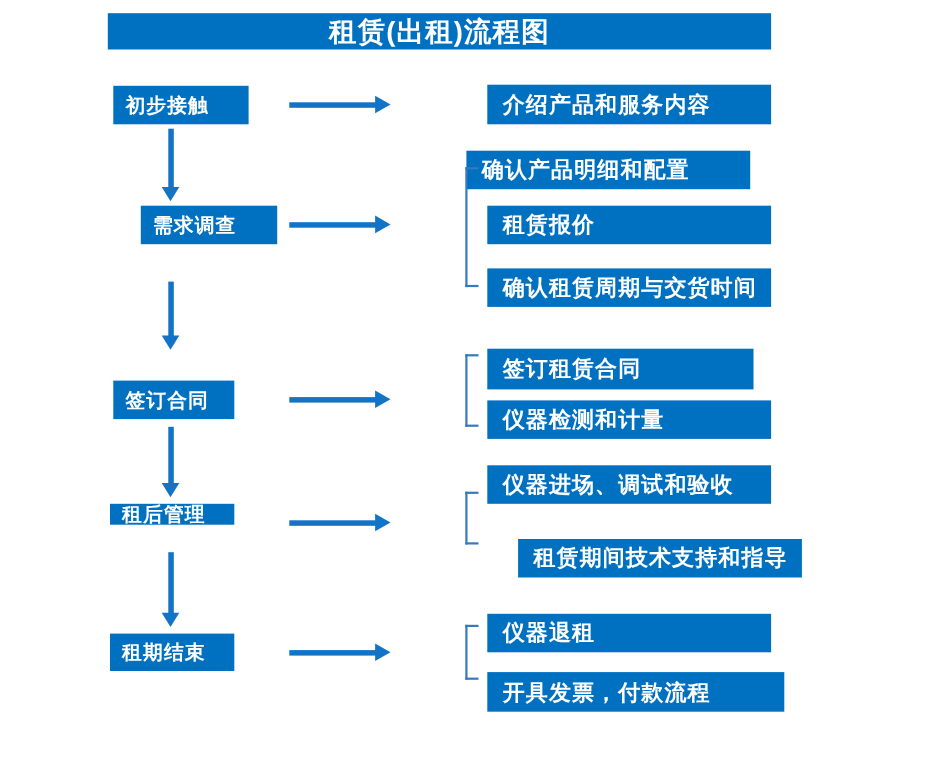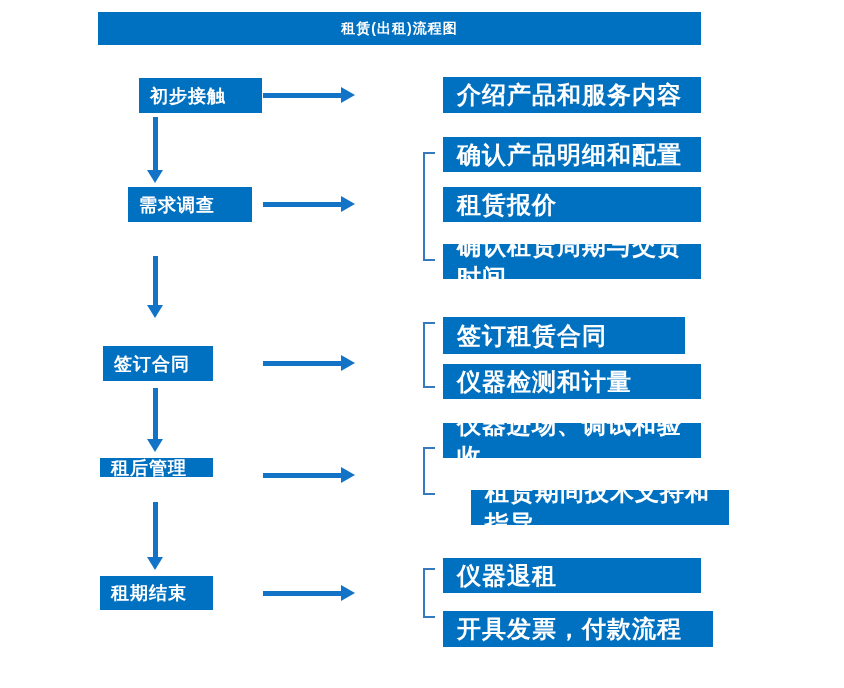--- a/index.html
+++ b/index.html
@@ -19,31 +19,31 @@
     position: absolute;
     background: #0070C0;
     color: #ffffff;
     font-weight: bold;
     display: flex;
     align-items: center;
     box-sizing: border-box;
   }
   .title-bar {
     justify-content: center;
-    font-size: 14px;
+    font-size: 25px;
     letter-spacing: 1px;
     text-align: center;
   }
   .left-box {
     font-size: 18px;
     padding-left: 11px;
     letter-spacing: 1px;
   }
   .right-box {
-    font-size: 24px;
+    font-size: 20px;
     padding-left: 14px;
     letter-spacing: 1px;
   }
   
   .harrow {
     position: absolute;
     width: 92px;
     height: 16px;
   }
   .harrow .shaft {
@@ -98,29 +98,29 @@
     background: transparent;
   }
 </style>
 </head>
 <body>
 
 <div id="canvas">
 
   <div class="node title-bar" style="left:98px; top:12px; width:603px; height:33px;">租赁(出租)流程图</div>
 
-  <div class="node left-box" style="left:103px; top:78px;  width:123px; height:35px;margin-left:36px;">初步接触</div>
+  <div class="node left-box" style="left:103px; top:78px;  width:123px; height:35px;">初步接触</div>
   <div class="node left-box" style="left:103px; top:187px; width:124px; height:35px;margin-left:25px;">需求调查</div>
   <div class="node left-box" style="left:103px; top:346px; width:110px; height:35px;">签订合同</div>
   <div class="node left-box" style="left:100px; top:458px; width:113px; height:19px;">租后管理</div>
   <div class="node left-box" style="left:100px; top:576px; width:113px; height:34px;">租期结束</div>
 
   <div class="node right-box" style="left:443px; top:77px;  width:258px; height:36px;">介绍产品和服务内容</div>
 
-  <div class="node right-box" style="left:443px; top:137px; width:258px; height:35px;">确认产品明细和配置</div>
+  <div class="node right-box" style="left:424px; top:137px; width:258px; height:35px;">确认产品明细和配置</div>
   <div class="node right-box" style="left:443px; top:187px; width:258px; height:35px;">租赁报价</div>
   <div class="node right-box" style="left:443px; top:244px; width:258px; height:35px;">确认租赁周期与交货时间</div>
 
   <div class="node right-box" style="left:443px; top:317px; width:242px; height:37px;">签订租赁合同</div>
   <div class="node right-box" style="left:443px; top:364px; width:258px; height:35px;">仪器检测和计量</div>
 
   <div class="node right-box" style="left:443px; top:423px; width:258px; height:35px;">仪器进场、调试和验收</div>
   <div class="node right-box" style="left:443px; top:490px; width:258px; height:35px;margin-left:28px;">租赁期间技术支持和指导</div>
 
   <div class="node right-box" style="left:443px; top:558px; width:258px; height:35px;">仪器退租</div>

